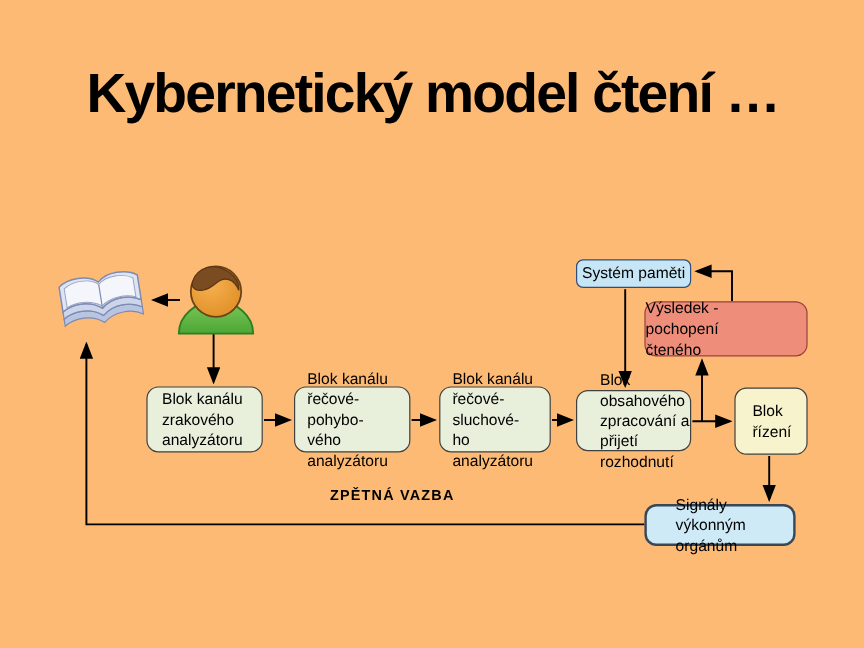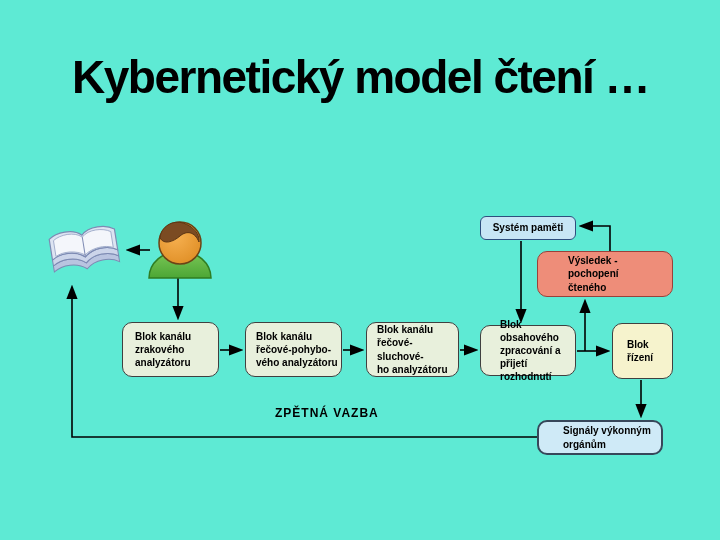--- a/index.html
+++ b/index.html
@@ -1,38 +1,38 @@
 <!DOCTYPE html>
 <html style="--green_fill: #e8f0dc; --green_border: #404040; --yellow_fill: #f6f3cd; --yellow_border: #404040; --red_fill: #ee8d79; --red_border: #99413a; --blue_fill: #c7e6f5; --blue_border: #2e4e7e; --blue2_fill: #cfeaf7; --blue2_border: #37475a; --line: #000000;"><head>
 <meta charset="utf-8">
 <style>
   html,body{margin:0;padding:0;background:#888;}
   .slide{
-    position:relative;width:720px;height:540px;background:#5eead4;
+    position:relative;width:720px;height:540px;background:#fdba74;
     font-family:"Liberation Sans","DejaVu Sans",sans-serif;overflow:hidden;
   }
   .title{
     position:absolute;left:72px;top:50px;width:600px;
     font-size:46px;font-weight:bold;color:#000;letter-spacing:-1.5px;
     white-space:nowrap;
   }
   .node{
     position:absolute;box-sizing:border-box;color:#000;
-    font-size:10px;font-weight:bold;line-height:1.32;
+    font-size:13px;font-weight:normal;line-height:1.32;
     white-space:pre-line;display:flex;align-items:center;
   }
   .rounded{border-radius:10px;}
   .node-green{background:var(--green_fill);border:1.5px solid var(--green_border);}
   .node-yellow{background:var(--yellow_fill);border:1.5px solid var(--yellow_border);}
   .node-red{background:var(--red_fill);border:1.5px solid var(--red_border);}
   .node-blue{background:var(--blue_fill);border:1.5px solid var(--blue_border);}
   .node-blue2{background:var(--blue2_fill);border:2px solid var(--blue2_border);}
 
   #n-memory{left:480px;top:216px;width:96px;height:24px;border-radius:6px;justify-content:center;}
-  #n-result{left:537px;top:251px;width:136px;height:46px;padding-left:30px;}
+  #n-result{left:537px;top:251px;width:136px;height:46px;}
   #n-visual{left:122px;top:322px;width:97px;height:55px;padding-left:12px;}
   #n-speechmotor{left:245px;top:322px;width:97px;height:55px;padding-left:10px;}
   #n-speechaud{left:366px;top:322px;width:93px;height:55px;padding-left:10px;}
   #n-content{left:480px;top:325px;width:96px;height:51px;padding-left:19px;}
   #n-control{left:612px;top:323px;width:61px;height:56px;padding-left:14px;}
   #n-signals{left:537px;top:420px;width:126px;height:35px;padding-left:24px;align-items:center;}
 
   .feedback-label{
     position:absolute;left:275px;top:406px;
     font-size:12px;font-weight:bold;letter-spacing:1px;color:#000;

